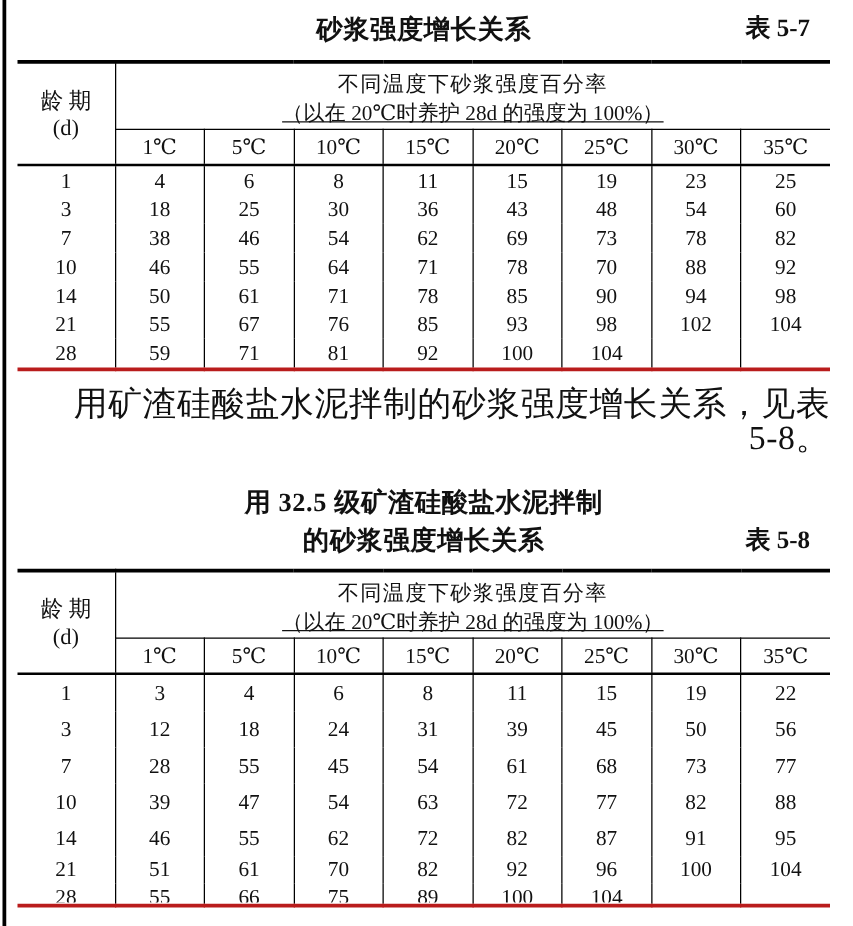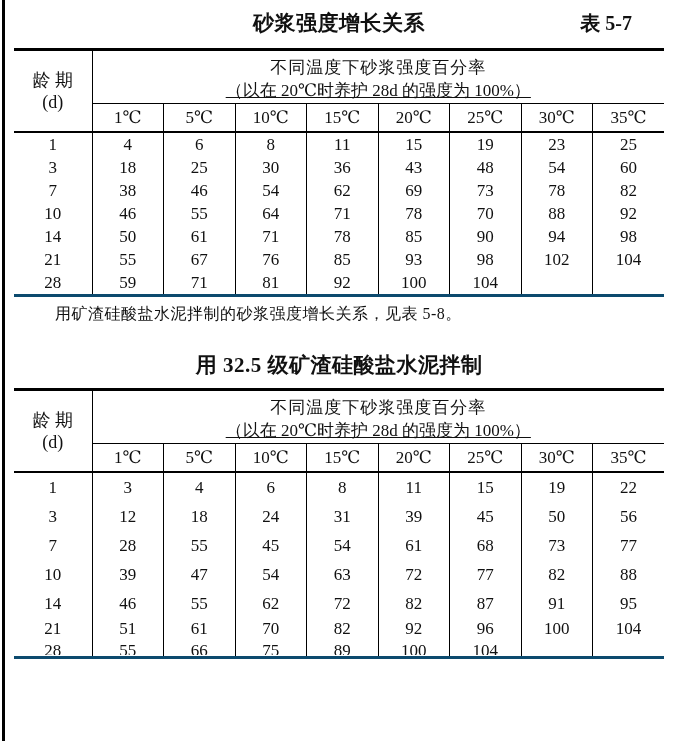--- a/index.html
+++ b/index.html
@@ -14,35 +14,36 @@
     background:#000;
   }
   
   .title-block { width:650px; margin-left:14px; text-align:center; }
   .title-line {
     font-weight:bold; font-size:21px; line-height:30px;
     letter-spacing:0.5px; position:relative;
   }
   .title-block.first { padding-top:8px; }
   .table-label {
-    position:absolute; right:32px; top:0;
+    position:absolute; right:16px; top:0;
     font-weight:bold; font-size:20px; line-height:30px; letter-spacing:0;
   }
   
   .para {
-    width:650px; margin:3px 0 0 14px;
-    font-size:16px; line-height:27px; text-indent:41px;
+    width:650px; margin:13px 0 0 14px;
+    font-size:27px; line-height:27px; text-indent:41px;
     letter-spacing:0.5px;
+    text-align:right;
   }
   .title-block.second { margin-top:23px; }
   
   table {
     border-collapse:collapse; table-layout:fixed;
     width:650px; margin-left:14px;
-    border-top:3px solid #000; border-bottom:3px solid #0c4a6e;
+    border-top:3px solid #000; border-bottom:3px solid #b91c1c;
   }
   #t1 { margin-top:10px; }
   #t2 { margin-top:8px; }
   col.c1 { width:78px; }
   col.c  { width:71.5px; }
   th, td { padding:0; text-align:center; font-weight:normal; vertical-align:middle; }
   thead { border-bottom:2px solid #000; }
   td:not(:first-child) { border-left:1px solid #000; }
   .age-head {
     font-size:18px; line-height:22px;
@@ -187,20 +188,24 @@
         <td><span></span></td>
         <td><span></span></td>
       </tr>
     </tbody>
 </table>
 
 <p class="para">用矿渣硅酸盐水泥拌制的砂浆强度增长关系，见表 5-8。</p>
 
 <div class="title-block second">
   <div class="title-line">用 32.5 级矿渣硅酸盐水泥拌制</div>
+  <div class="title-line">
+    <span>的砂浆强度增长关系</span>
+    <span class="table-label">表 5-8</span>
+  </div>
 </div>
 
 <table id="t2">
   <colgroup>
       <col class="c1">
       <col class="c">
       <col class="c">
       <col class="c">
       <col class="c">
       <col class="c">

